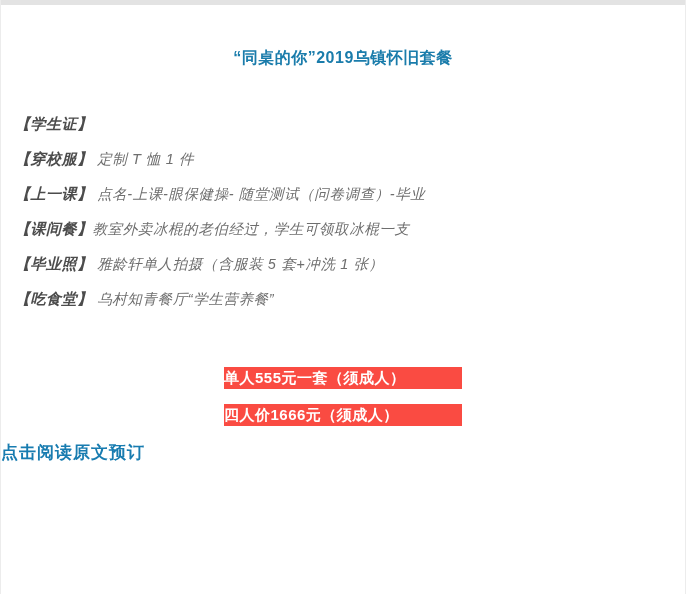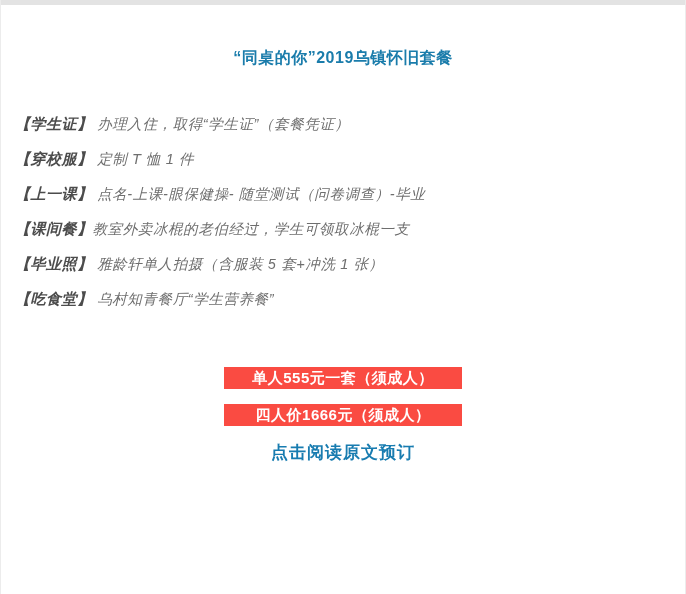--- a/index.html
+++ b/index.html
@@ -37,41 +37,41 @@
   }
   .row .label{
     color:var(--label_dark);font-weight:bold;font-size:15px;
     letter-spacing:0.5px;
   }
   .banners{margin-top:50px;text-align:center;}
   .banner{
     display:block;margin:0 auto 15px auto;width:238px;height:22px;
     line-height:22px;background:var(--banner_red);
     color:var(--banner_text);font-weight:bold;font-size:15px;
-    text-align:center;border:none;cursor:pointer;
+    text-align:left;border:none;cursor:pointer;
     letter-spacing:0.5px;padding:0;
     font-family:"Liberation Sans","DejaVu Sans",sans-serif;
   }
   .footer-link{
-    text-align:center;
+    text-align:left;
     color:var(--link_blue);font-weight:bold;font-size:17px;
     letter-spacing:1px;cursor:pointer;text-decoration:none;display:block;
   }
 </style>
 </head>
 <body>
 
 <div class="page">
   <div class="top-strip"></div>
 
   <div class="title">“同桌的你”2019乌镇怀旧套餐</div>
 
   <div class="list">
     <div class="row">
-      <span class="label">【学生证】</span><span> 办理入住，取得“学生证”（套餐凭证）</span>
+      <span class="label">【学生证】</span>
     </div>
     <div class="row">
       <span class="label">【穿校服】</span><span> 定制 T 恤 1 件</span>
     </div>
     <div class="row">
       <span class="label">【上一课】</span><span> 点名-上课-眼保健操- 随堂测试（问卷调查）-毕业</span>
     </div>
     <div class="row">
       <span class="label">【课间餐】</span><span>教室外卖冰棍的老伯经过，学生可领取冰棍一支</span>
     </div>

